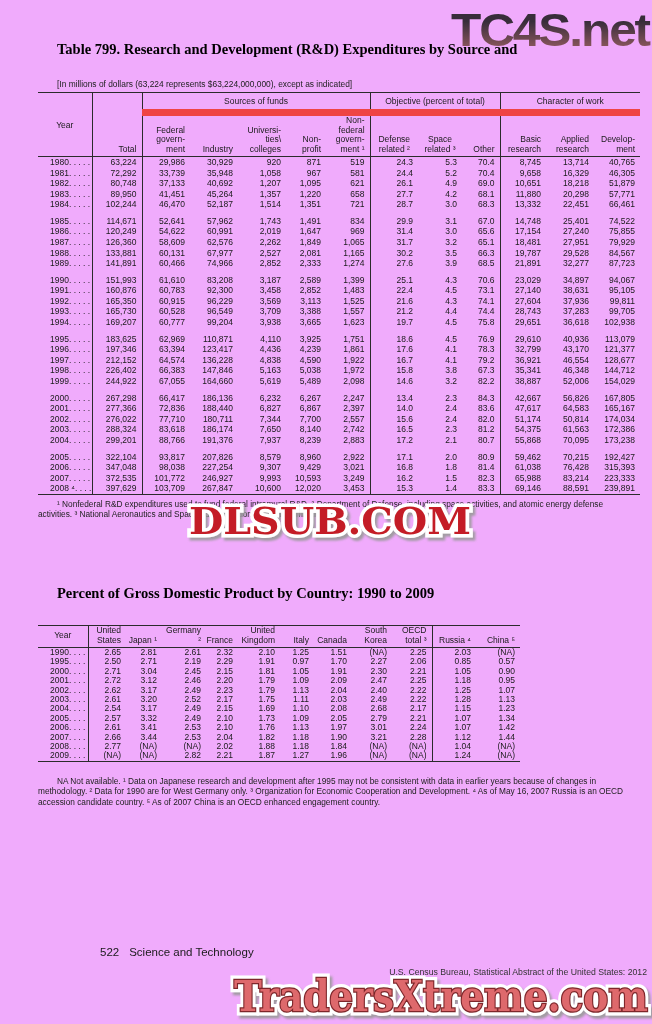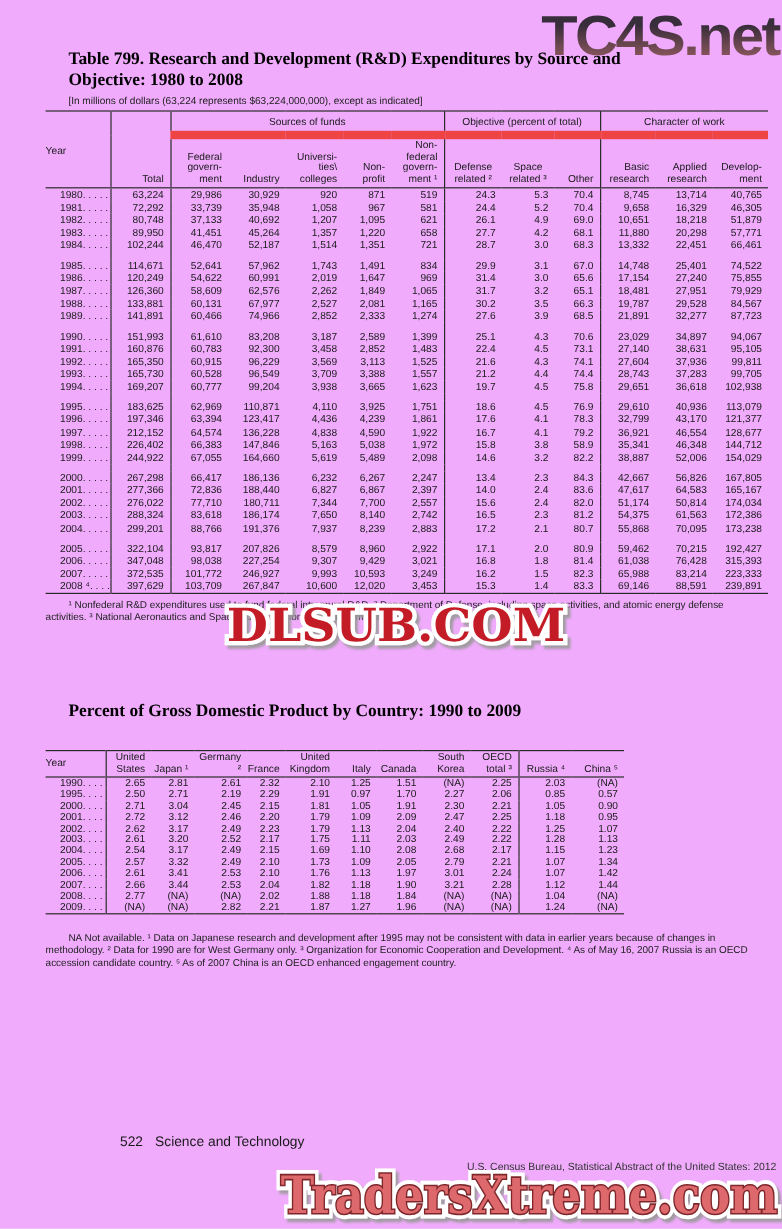--- a/index.html
+++ b/index.html
@@ -17,21 +17,21 @@
             border-top:1px solid #2b2b2b;border-bottom:1px solid #2b2b2b;
             font-size:8.5px;color:#1a1a1a;}
   .tbl th{font-weight:normal;padding:0;}
   .tbl td{padding:0;}
   .num{text-align:right;padding-right:5px !important;}
   .ctr{text-align:center;}
   .vl{border-left:1px solid #2b2b2b;}
   thead{border-bottom:1px solid #2b2b2b;}
   th.grp{border-bottom:7px solid #ef4444;text-align:center;height:16px;vertical-align:middle;}
   tr.sub th{vertical-align:bottom;padding-bottom:2px;line-height:9.5px;}
-  th.yearh{text-align:left;vertical-align:middle;}
+  th.yearh{text-align:center;vertical-align:middle;}
   th.totalh{vertical-align:bottom;padding-bottom:2px;}
   tbody td{height:10.55px;line-height:10.55px;white-space:nowrap;overflow:hidden;}
   td.year{text-align:left;padding-left:12px;}
   tr.gap td{height:6.2px;line-height:6.2px;}
   #t799-block{position:absolute;top:92px;left:38px;}
   #t799-block table{width:602px;}
   #t800-block{position:absolute;top:625px;left:38px;}
   #t800-block table{width:482px;}
   .t800 tbody td{height:9.4px;line-height:9.4px;}
   .t800 th{vertical-align:bottom;padding-bottom:2px;line-height:9.5px;}
@@ -52,21 +52,20 @@
   #wm-mid{top:492px;left:180px;}
   #wm-bottom{top:968px;left:226px;}
 </style>
 </head>
 <body>
 
 <div class="page">
 
   <div class="tbl-title" id="t799-title">
     <div>Table 799. Research and Development (R&amp;D) Expenditures by Source and</div>
-    <div>Objective: 1980 to 2008</div>
   </div>
   <div class="unit-note">[In millions of dollars (63,224 represents $63,224,000,000), except as indicated]</div>
 
   <div id="t799-block">
     <table class="tbl t799">
       <colgroup>
         <col style="width:54px">
           <col style="width:50px">
           <col style="width:48px">
           <col style="width:48px">
@@ -421,21 +420,21 @@
           <tr>
             <td class="year">1998. . . . .</td>
             <td class="num vl">226,402</td>
             <td class="num vl">66,383</td>
             <td class="num">147,846</td>
             <td class="num">5,163</td>
             <td class="num">5,038</td>
             <td class="num">1,972</td>
             <td class="num vl">15.8</td>
             <td class="num">3.8</td>
-            <td class="num">58.9</td>
+            <td class="num">67.3</td>
             <td class="num vl">35,341</td>
             <td class="num">46,348</td>
             <td class="num">144,712</td>
           </tr>
           <tr>
             <td class="year">1999. . . . .</td>
             <td class="num vl">244,922</td>
             <td class="num vl">67,055</td>
             <td class="num">164,660</td>
             <td class="num">5,619</td>

